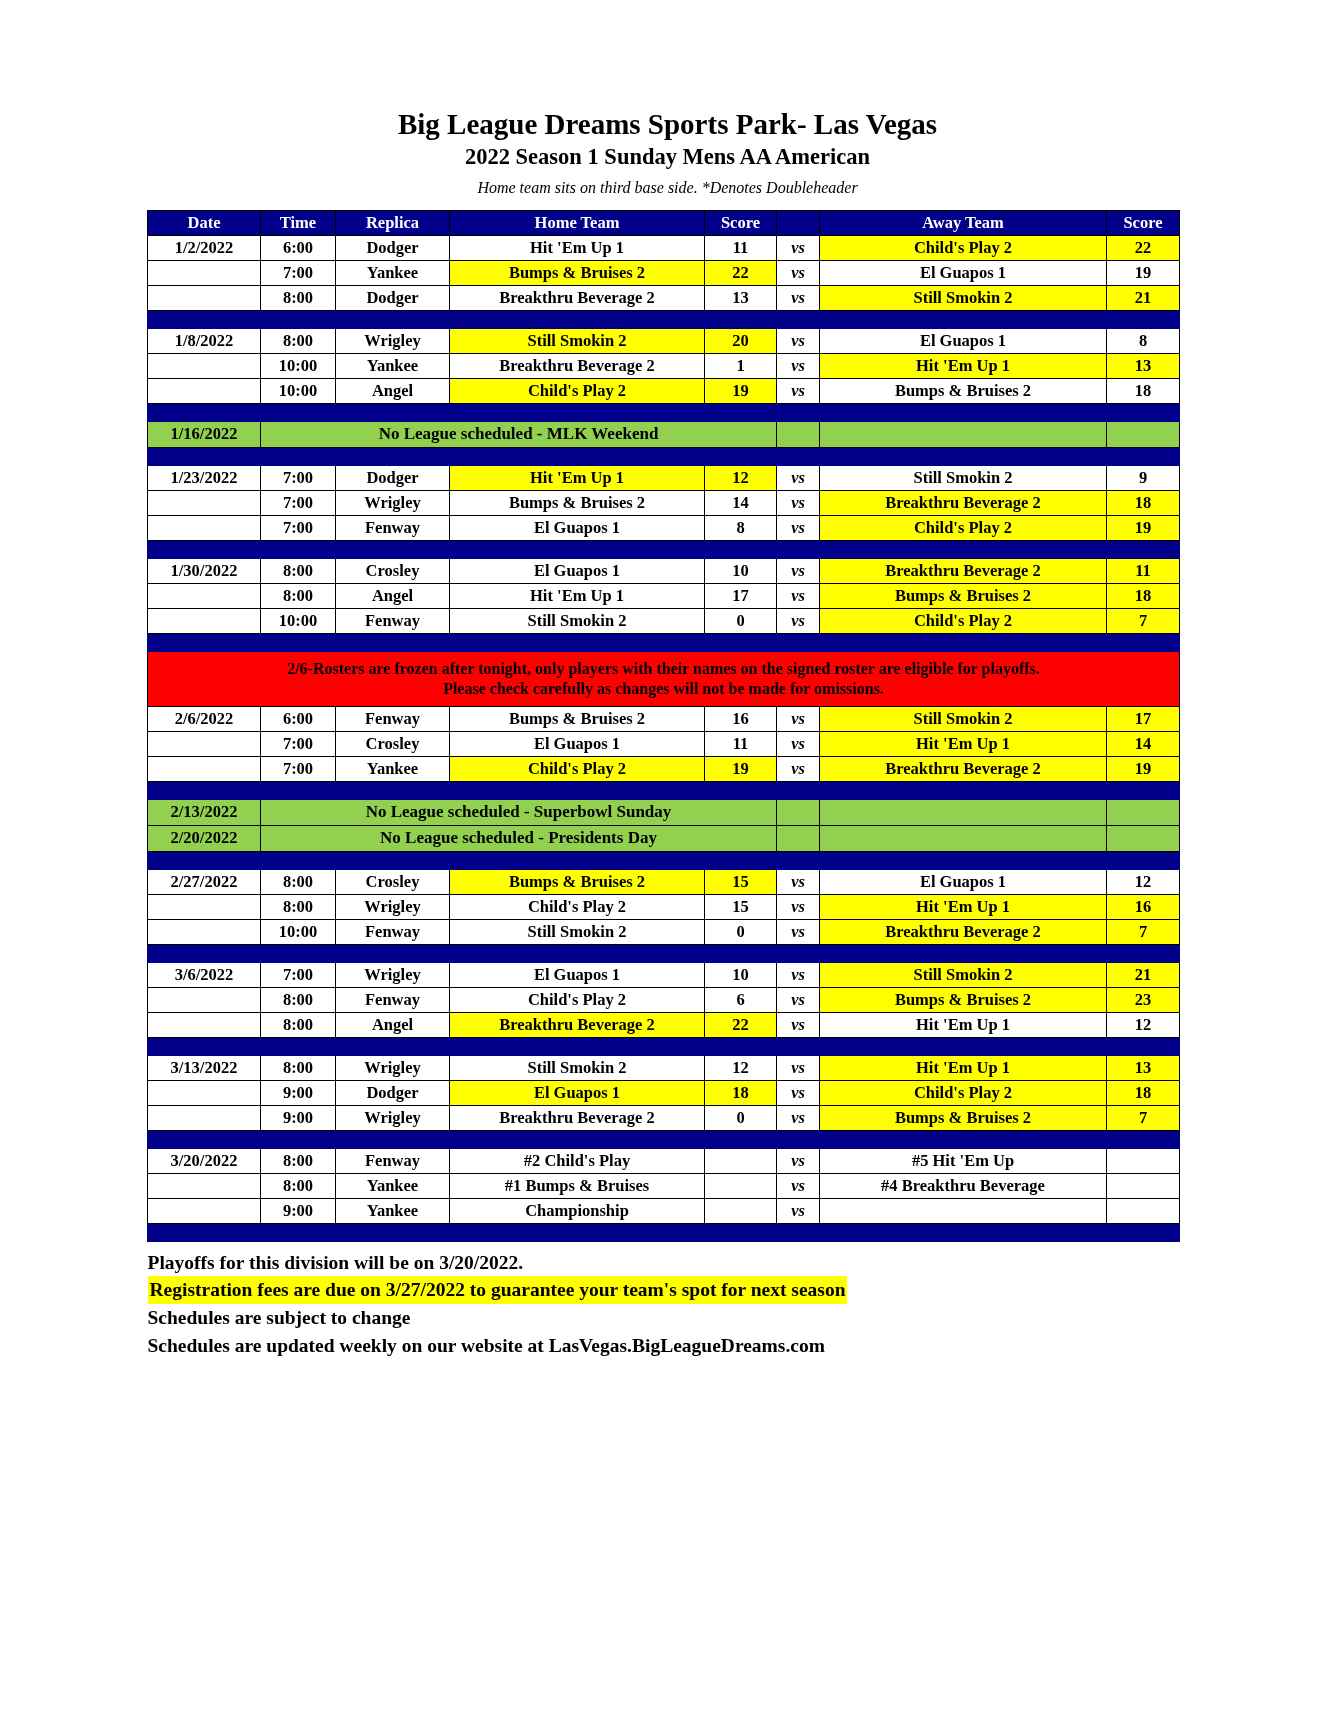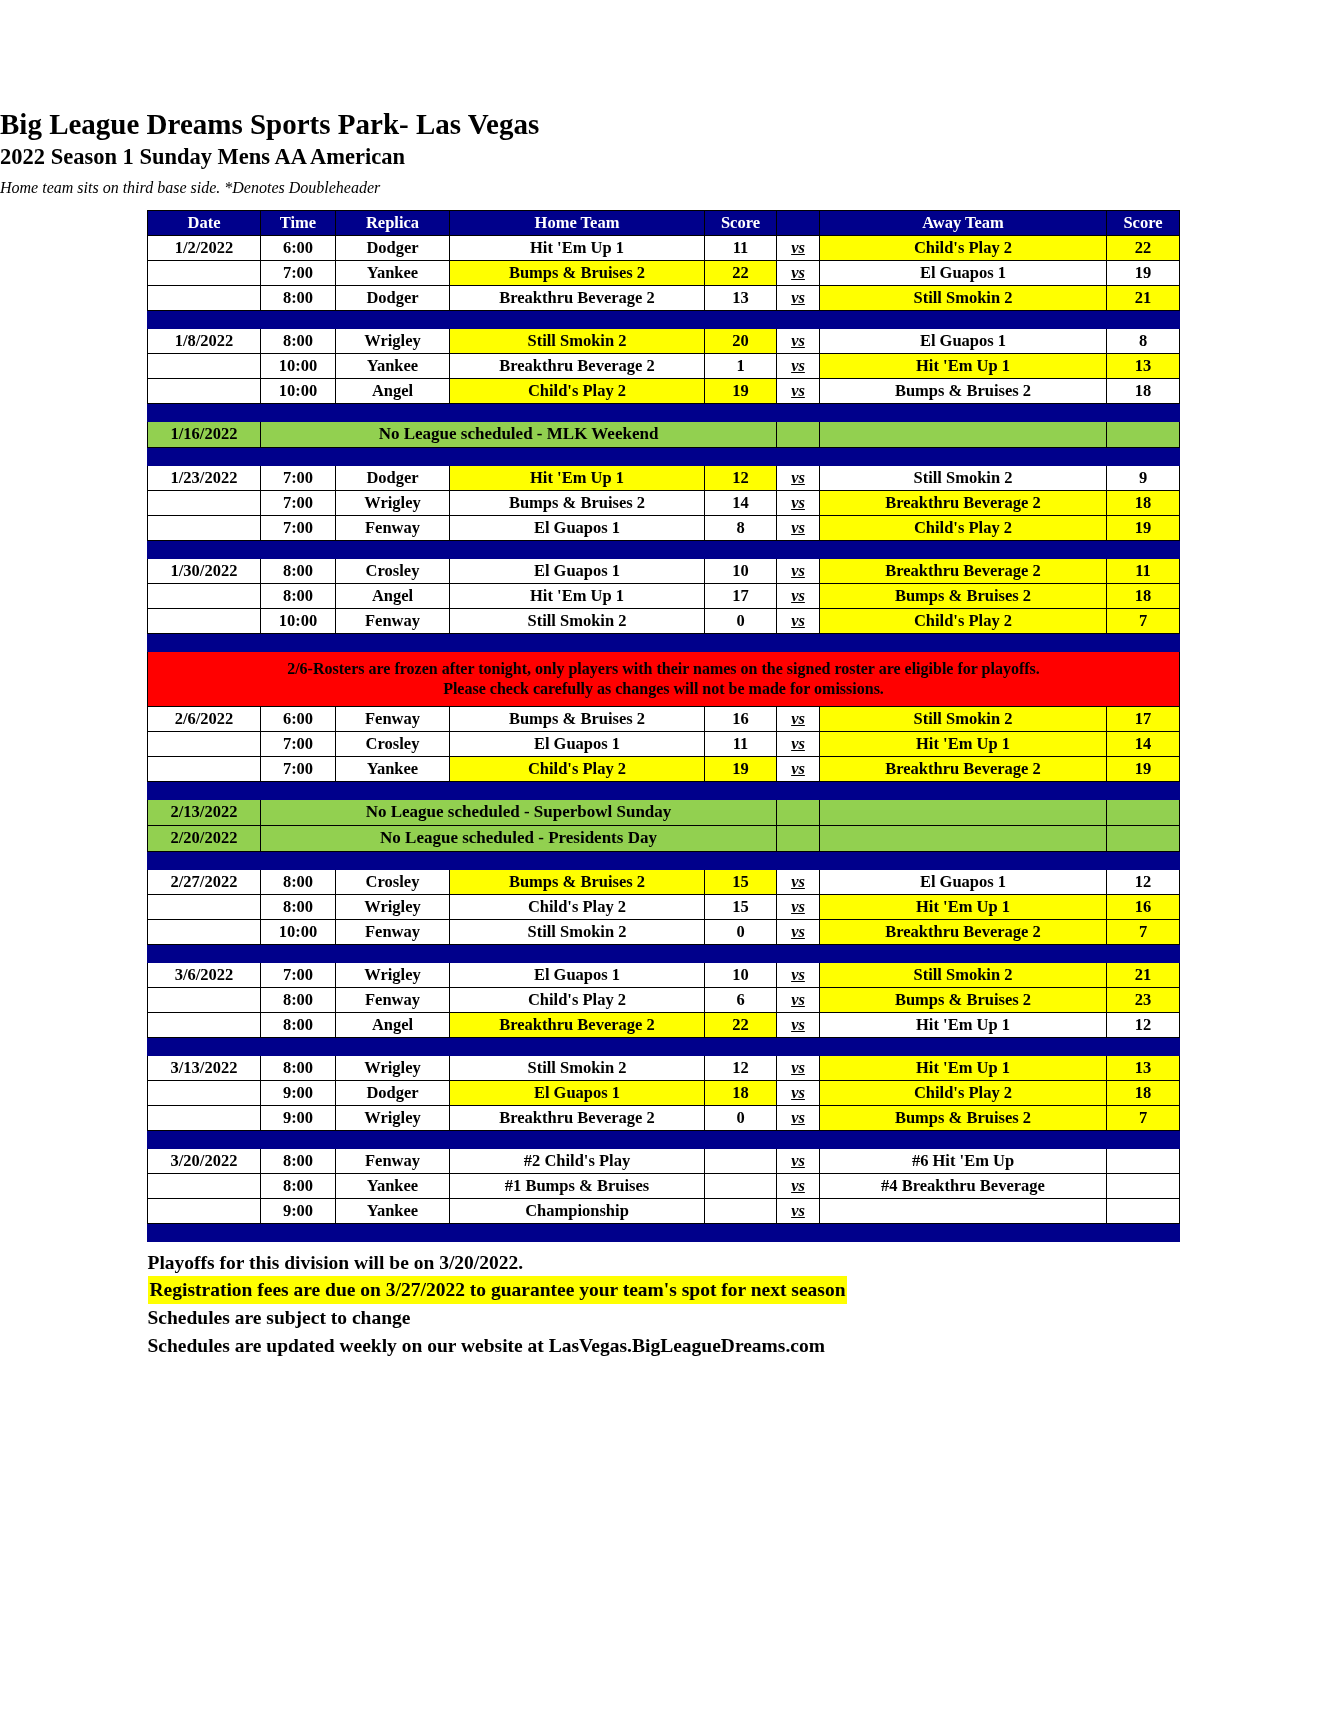--- a/index.html
+++ b/index.html
@@ -14,21 +14,23 @@
     color: #000000;
   }
   .page {
     position: relative;
     width: 1327px;
     height: 1717px;
     box-sizing: border-box;
     padding: 0;
   }
   .titles {
+    text-align: center;
     padding-top: 108px;
+    padding-left: 8px;
   }
   .title-main {
     font-size: 29px;
     font-weight: bold;
     letter-spacing: 0px;
     line-height: 1.15;
   }
   .title-sub {
     font-size: 22.5px;
     font-weight: bold;
@@ -78,21 +80,20 @@
   tr.spacer td {
     background: #00008B;
     height: 17px;
     border: 1px solid #00008B;
     padding: 0;
   }
   td.vs {
     font-style: italic;
     font-size: 15px;
     font-weight: bold;
-    text-decoration: underline;
   }
   td.hl {
     background: #FFFF00;
   }
   td.plain {
     background: #FFFFFF;
   }
   tr.norow td {
     background: #92D050;
     height: 25px;
@@ -456,21 +457,21 @@
         <tr class="spacer">
           <td colspan="8"></td>
         </tr>
         <tr>
           <td class="plain">3/20/2022</td>
           <td class="plain">8:00</td>
           <td class="plain">Fenway</td>
           <td class="plain">#2 Child's Play</td>
           <td class="plain"></td>
           <td class="plain vs">vs</td>
-          <td class="plain">#6 Hit 'Em Up</td>
+          <td class="plain">#5 Hit 'Em Up</td>
           <td class="plain"></td>
         </tr>
         <tr>
           <td class="plain"></td>
           <td class="plain">8:00</td>
           <td class="plain">Yankee</td>
           <td class="plain">#1 Bumps &amp; Bruises</td>
           <td class="plain"></td>
           <td class="plain vs">vs</td>
           <td class="plain">#4 Breakthru Beverage</td>

